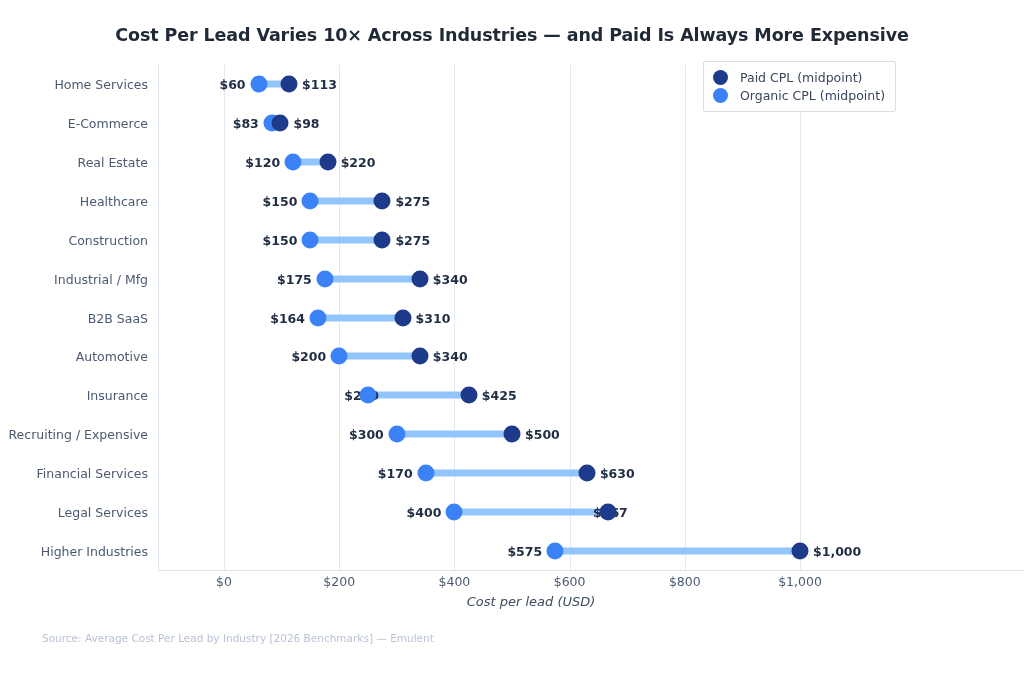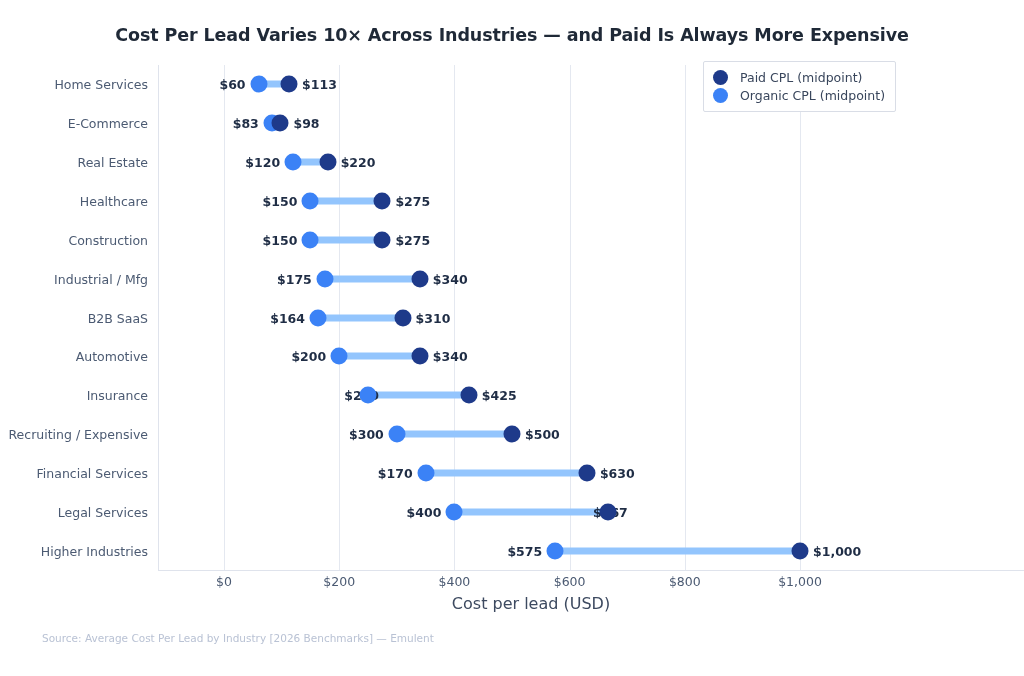--- a/index.html
+++ b/index.html
@@ -82,22 +82,23 @@
     color: #4b5a72;
     transform: translateX(-45px);
     font-family: "DejaVu Sans", sans-serif;
   }
   #xaxis-label {
     position: absolute;
     left: 158px;
     top: 594px;
     width: 746px;
     text-align: center;
-    font-size: 16px;
+    font-size: 13px;
     color: #3d4a60;
+    font-style: italic;
   }
   .connector {
     position: absolute;
     height: 7px;
     border-radius: 4px;
     transform: translateY(-50%);
   }
   .dot {
     position: absolute;
     width: 17px;

